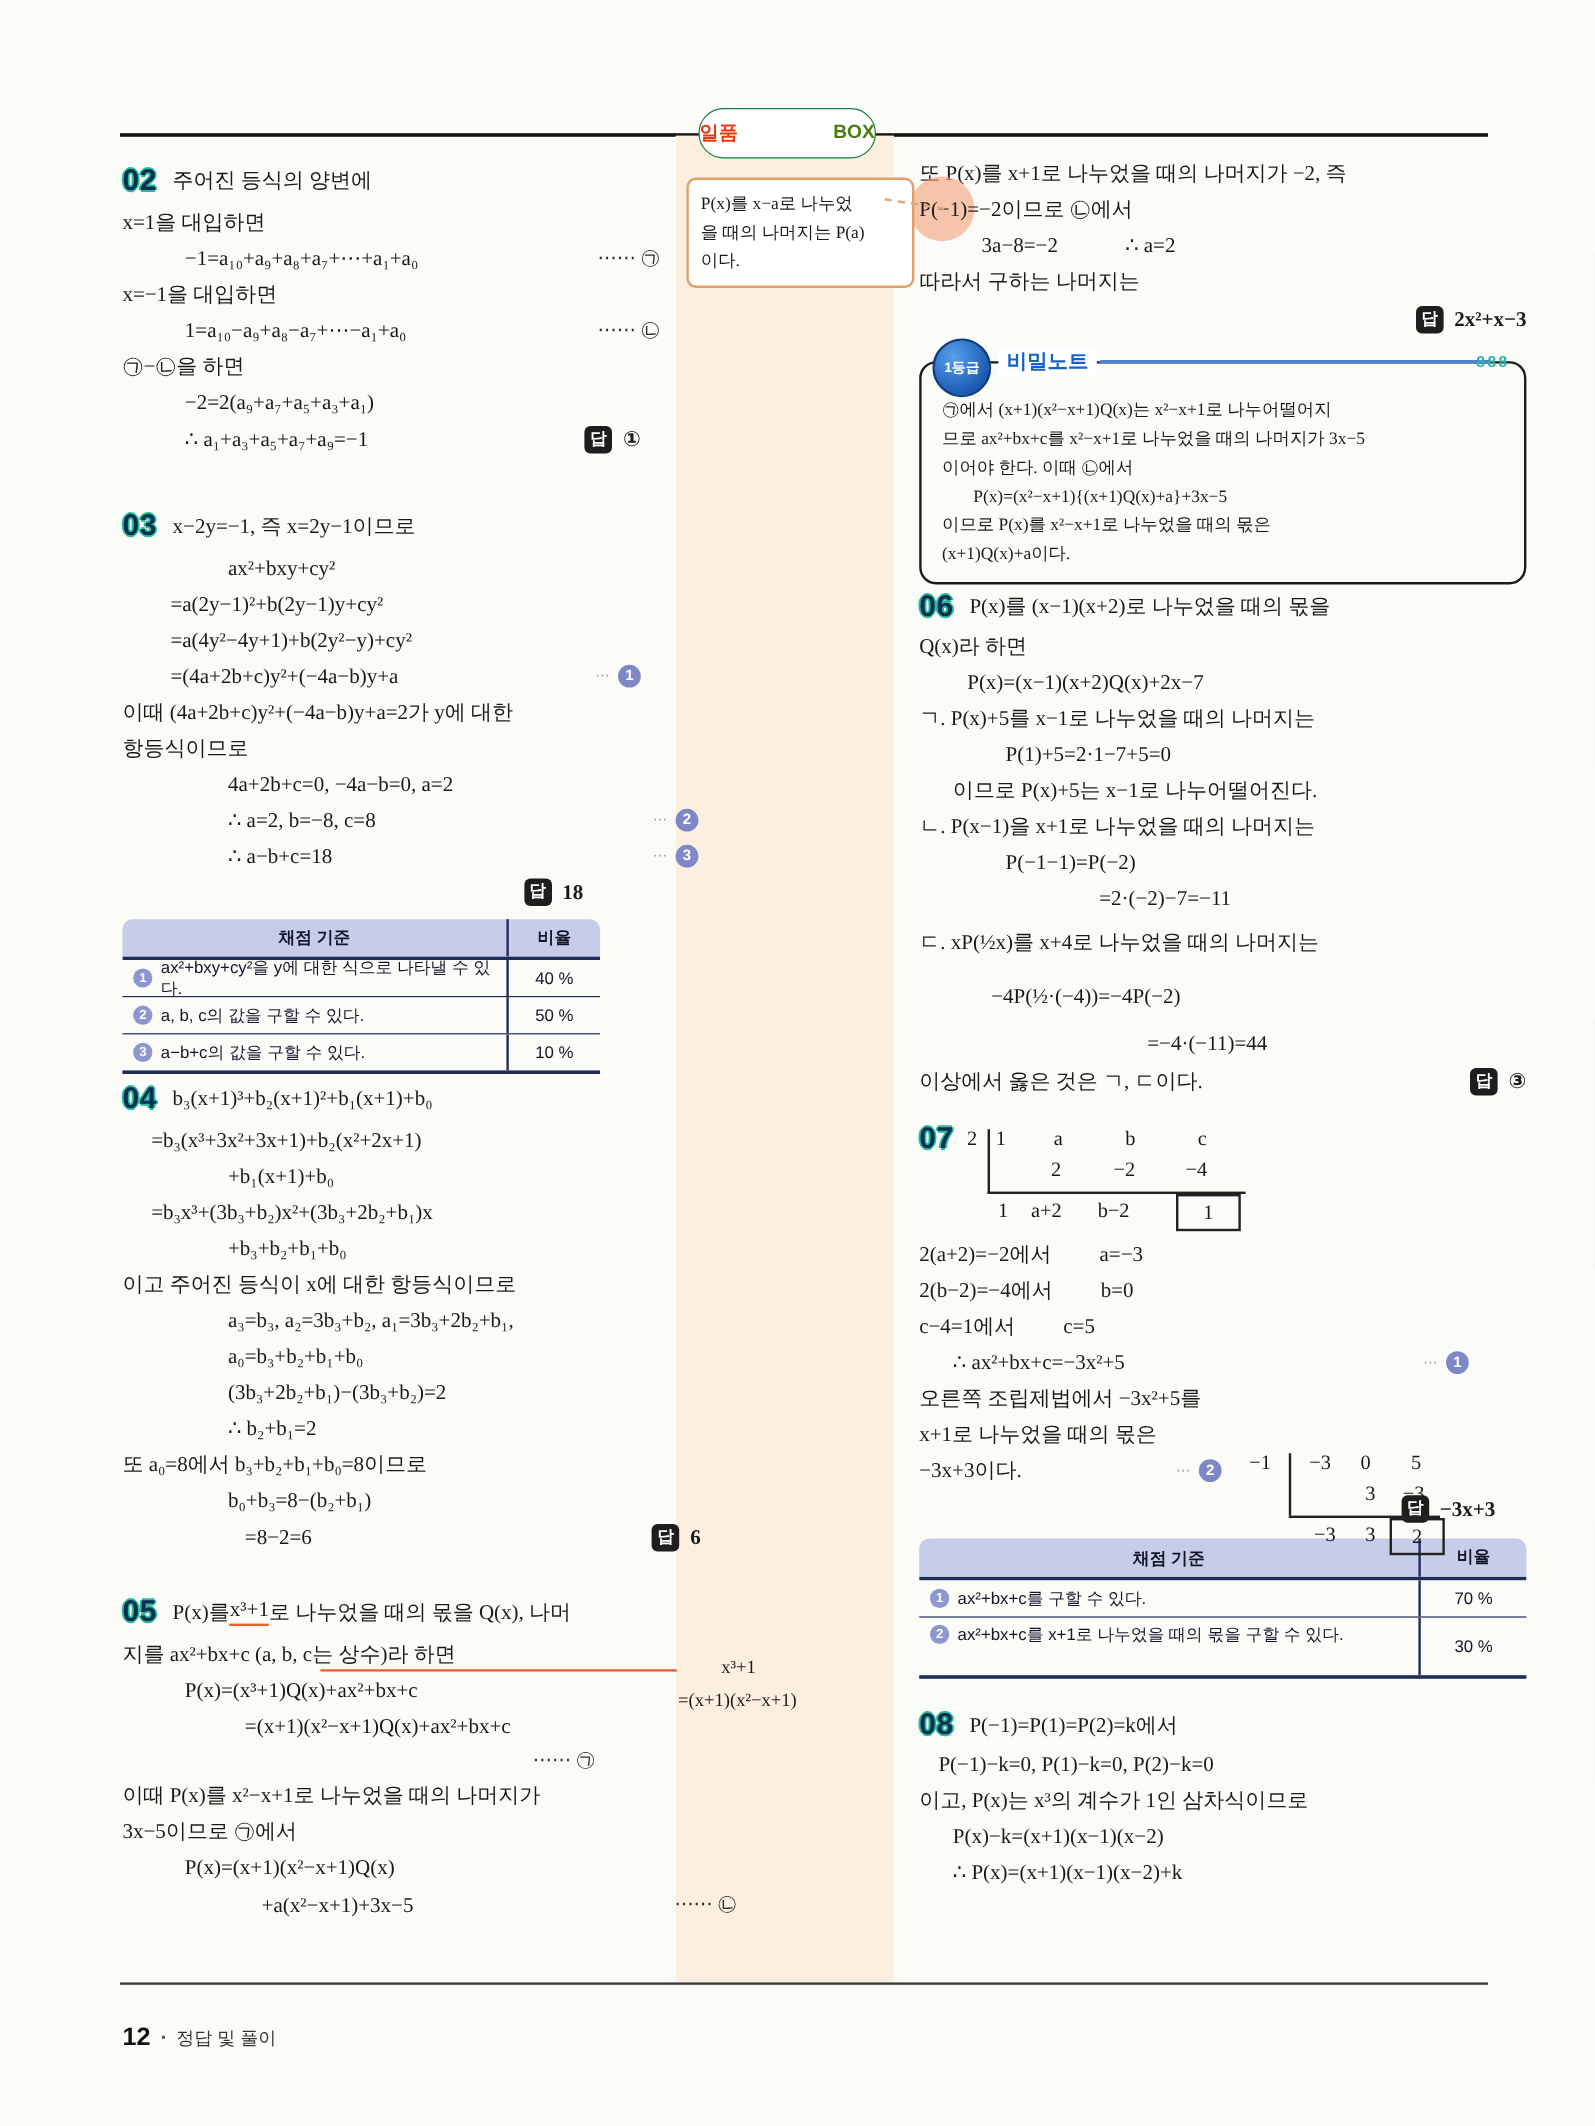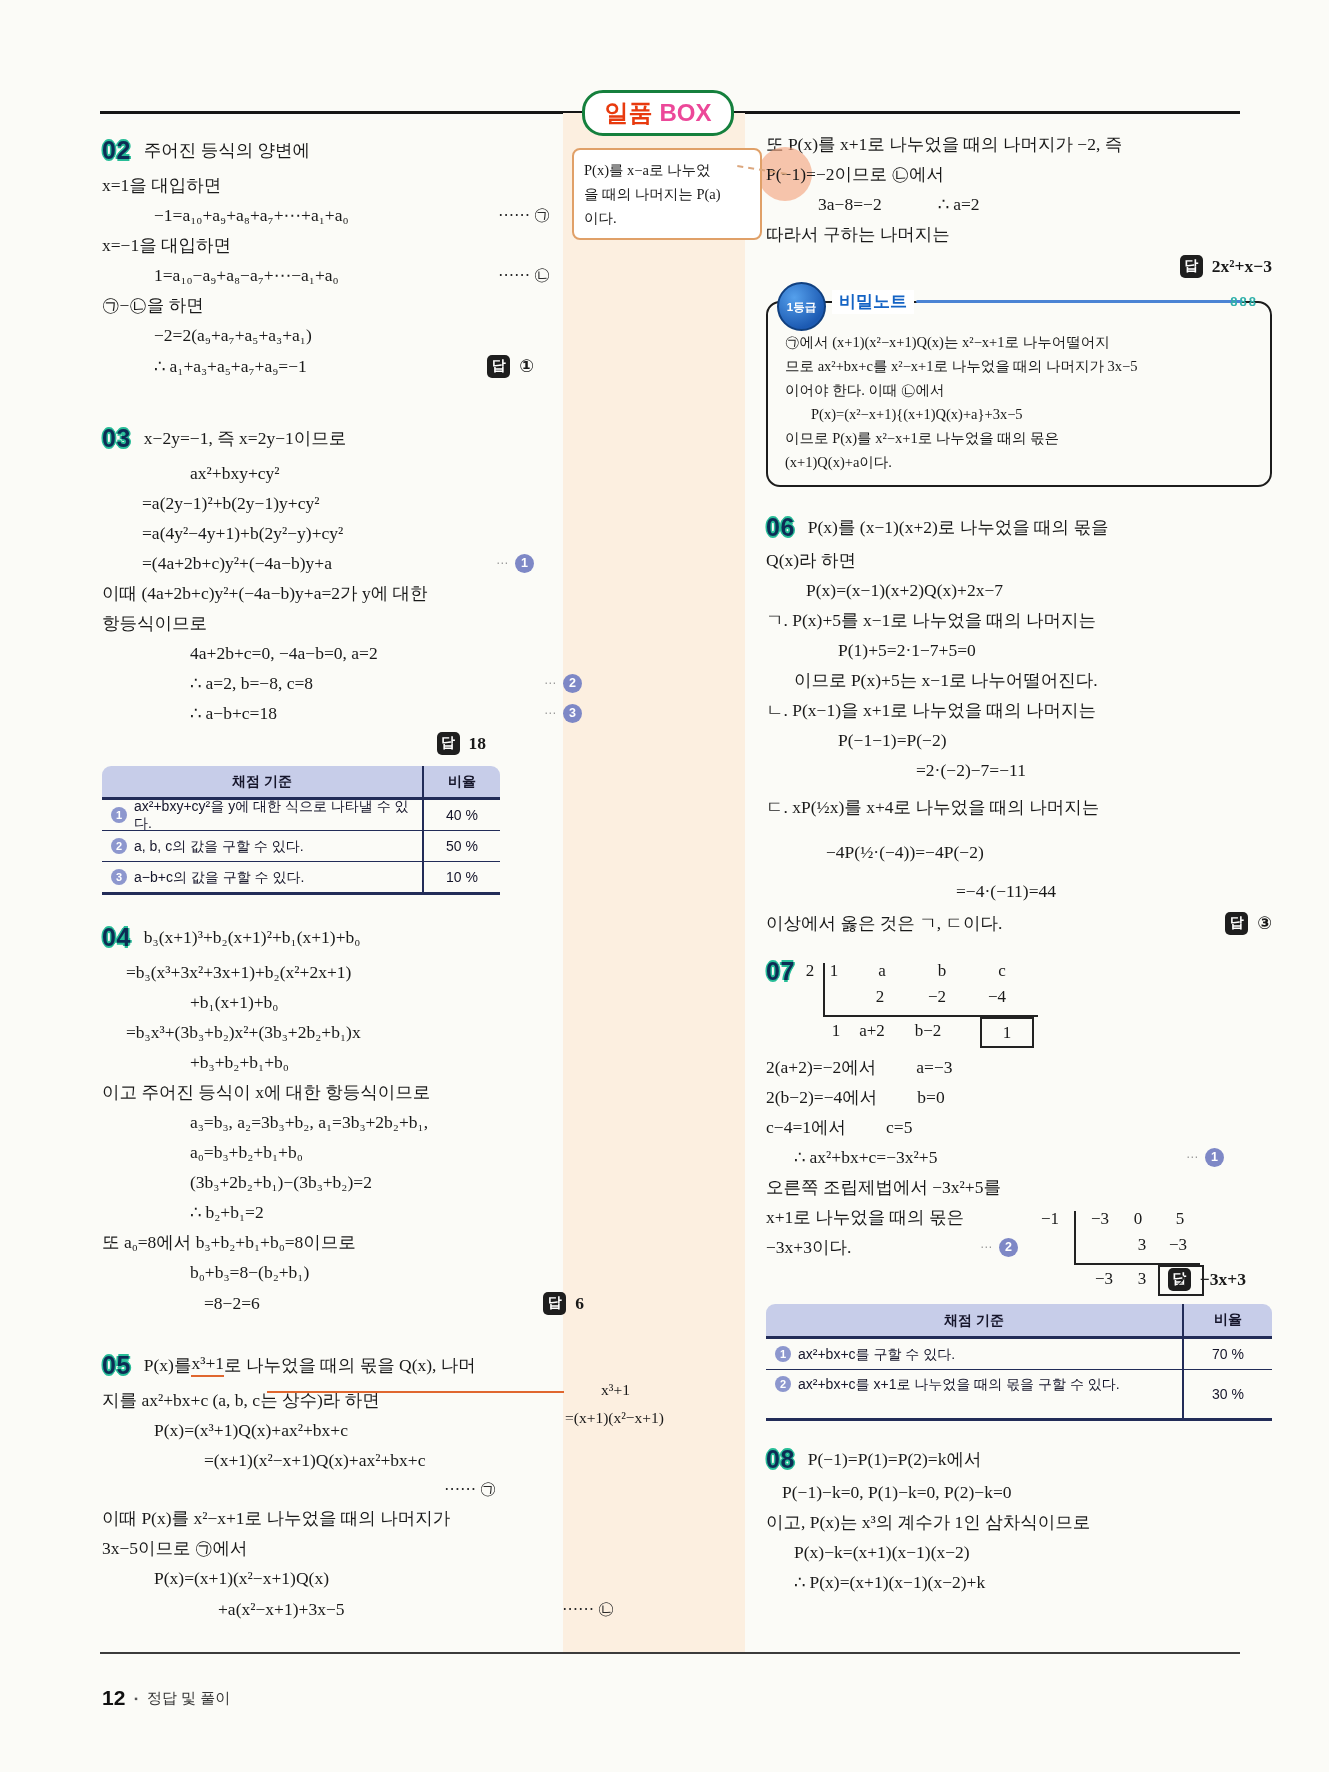--- a/index.html
+++ b/index.html
@@ -2,42 +2,42 @@
 <html><head>
 <meta charset="utf-8">
 <style>
   html,body{margin:0;padding:0;background:#e8e8e8}
   .page{position:relative;width:1329px;height:1772px;background:#fbfbf7;overflow:hidden;
         font-family:"Liberation Serif","DejaVu Sans",serif;color:#191919}
   
   #top-rule{position:absolute;left:100px;top:111px;width:1140px;height:3px;background:#151515}
   #bot-rule{position:absolute;left:100px;top:1652px;width:1140px;height:2px;background:#3c3c3c}
   #tan{position:absolute;left:563px;top:113px;width:182px;height:1539px;background:#fcefe0}
-  #tab{position:absolute;left:582px;top:90px;width:146px;height:40px;background:#fff;border:3px solid #15803d;
-       border-radius:21px;display:flex;align-items:center;justify-content:center;gap:7px;
-       font-family:"Liberation Sans",sans-serif;font-weight:800;font-size:24px;z-index:4}
-  #tab .tr{color:#e83a0e}#tab .tb{color:#ec4899}
+  #tab{position:absolute;left:582px;top:90px;width:146px;height:40px;background:#fff;border:1px solid #15803d;
+       border-radius:21px;display:flex;align-items:center;justify-content:space-between;gap:7px;
+       font-family:"Liberation Sans",sans-serif;font-weight:800;font-size:16px;z-index:4}
+  #tab .tr{color:#e83a0e}#tab .tb{color:#4d7c0f}
   #box1{position:absolute;left:572px;top:148px;width:166px;background:#fff;border:2px solid #e0a068;
         border-radius:8px;padding:8px 10px;z-index:3;font-size:14.5px;line-height:26px}
   #conn1{position:absolute;left:737px;top:169px;width:50px;height:0;border-top:2px dashed #dca77e;
          transform:rotate(9deg);z-index:3}
   #note05{position:absolute;left:565px;top:1376px;z-index:3;font-size:15.5px;line-height:28px}
   #note05 .a{padding-left:36px}
   #conn05{position:absolute;left:267px;top:1391px;width:297px;height:0;border-top:2px solid #e0672f;z-index:2}
   
   .col{position:absolute}
   #cl{left:102px;top:130px;width:410px}
   #cr{left:766px;top:129px;width:506px}
   .line{position:relative;display:flex;align-items:center;height:30px;font-size:17.5px;white-space:nowrap}
   .h28{height:28px}.h32{height:32px}.h34{height:34px}.h36{height:36px}.h40{height:40px}.h44{height:44px}.h46{height:46px}
   .i16{padding-left:16px}.i24{padding-left:24px}.i28{padding-left:28px}.i40{padding-left:40px}
   .i52{padding-left:52px}.i60{padding-left:60px}.i72{padding-left:72px}.i88{padding-left:88px}
   .i102{padding-left:102px}.i116{padding-left:116px}.i150{padding-left:150px}.i190{padding-left:190px}
   .right{justify-content:flex-end}
-  .mt24{margin-top:36px}.mt22{margin-top:22px}.mt26{margin-top:26px}.mt20{margin-top:20px}
+  .mt24{margin-top:36px}.mt22{}.mt26{margin-top:26px}.mt20{margin-top:20px}
   .num{font-family:"Liberation Sans",sans-serif;font-size:25px;font-weight:800;color:#0d2c55;margin-right:13px;
        letter-spacing:.5px;flex:none;
        text-shadow:1.6px 0 0 #27bd97,-1.6px 0 0 #27bd97,0 1.6px 0 #27bd97,0 -1.6px 0 #27bd97}
   .push{margin-left:auto}
   .tag{font-size:16px;color:#2a2a2a}
   .dots{font-size:12px;color:#9a9a9a;margin-right:5px;letter-spacing:2px}
   .mk{flex:none;width:19px;height:19px;border-radius:50%;background:#7e88c6;color:#fff;font-size:12.5px;
       font-weight:700;display:inline-flex;align-items:center;justify-content:center;
       font-family:"Liberation Sans",sans-serif}
   .ans{flex:none;width:23px;height:23px;border-radius:5px;background:#1e1e1e;color:#fff;

